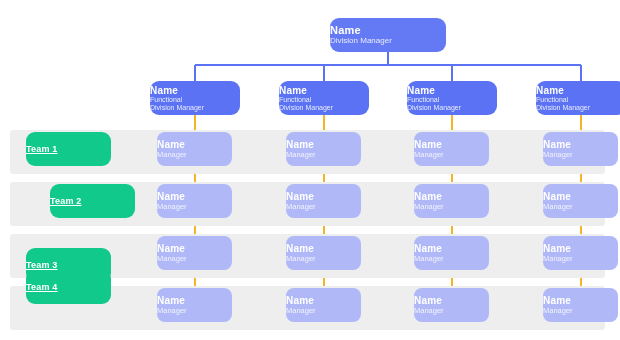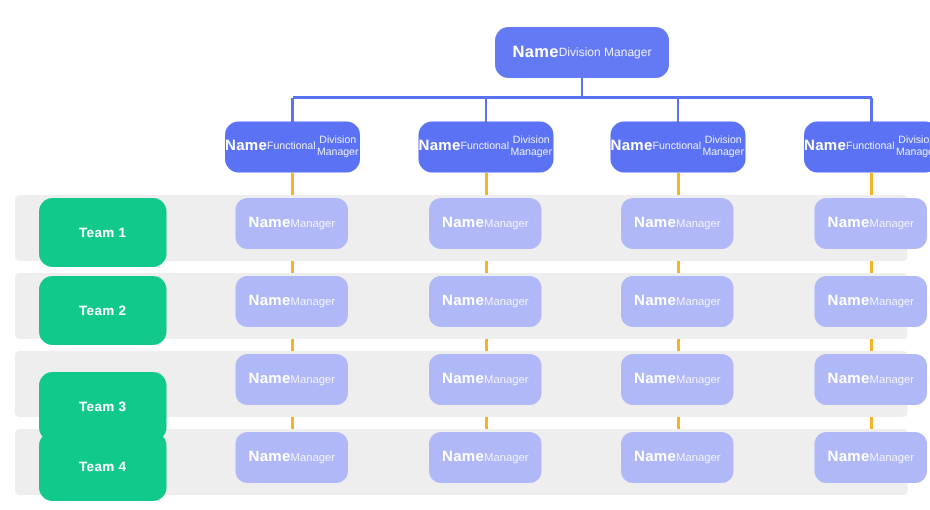--- a/index.html
+++ b/index.html
@@ -38,22 +38,22 @@
     height: 44px;
     background: #eeeeee;
     border-radius: 3px;
   }
 
   
   .node {
     position: absolute;
     box-sizing: border-box;
     display: flex;
-    flex-direction: row;
-    align-items: center;
+    flex-direction: column;
+    align-items: flex-start;
     justify-content: center;
     text-align: center;
     color: #ffffff;
     border-radius: 9px;
     line-height: 1.12;
   }
 
   .node .t-name {
     font-weight: bold;
     letter-spacing: .2px;
@@ -91,23 +91,24 @@
     background: #b0b8f7;
     border-radius: 8px;
   }
   .node-mgr .t-name { font-size: 10px; }
   .node-mgr .t-sub  { font-size: 7.5px; color: #f1f3fe; margin-top: 1px; }
 
   
   .node-team {
     left: 26px;
     width: 85px;
-    height: 46px;
+    height: 34px;
     background: #11c98a;
     border-radius: 9px;
+    text-decoration: underline;
   }
   .node-team .t-name {
     font-size: 9px;
     font-weight: bold;
     color: #ffffff;
   }
 </style>
 </head>
 <body>
 
@@ -181,21 +182,21 @@
   </div>
   <div class="node node-mgr" style="left:414px;top:132px;">
     <span class="t-name">Name</span>
     <span class="t-sub">Manager</span>
   </div>
   <div class="node node-mgr" style="left:543px;top:132px;">
     <span class="t-name">Name</span>
     <span class="t-sub">Manager</span>
   </div>
 
-  <div class="node node-team" style="top:184px;">
+  <div class="node node-team" style="top:184px;margin-left:24px;">
     <span class="t-name">Team 2</span>
   </div>
   <div class="node node-mgr" style="left:157px;top:184px;">
     <span class="t-name">Name</span>
     <span class="t-sub">Manager</span>
   </div>
   <div class="node node-mgr" style="left:286px;top:184px;">
     <span class="t-name">Name</span>
     <span class="t-sub">Manager</span>
   </div>
@@ -221,21 +222,21 @@
   </div>
   <div class="node node-mgr" style="left:414px;top:236px;">
     <span class="t-name">Name</span>
     <span class="t-sub">Manager</span>
   </div>
   <div class="node node-mgr" style="left:543px;top:236px;">
     <span class="t-name">Name</span>
     <span class="t-sub">Manager</span>
   </div>
 
-  <div class="node node-team" style="top:288px;">
+  <div class="node node-team" style="top:270px;">
     <span class="t-name">Team 4</span>
   </div>
   <div class="node node-mgr" style="left:157px;top:288px;">
     <span class="t-name">Name</span>
     <span class="t-sub">Manager</span>
   </div>
   <div class="node node-mgr" style="left:286px;top:288px;">
     <span class="t-name">Name</span>
     <span class="t-sub">Manager</span>
   </div>

